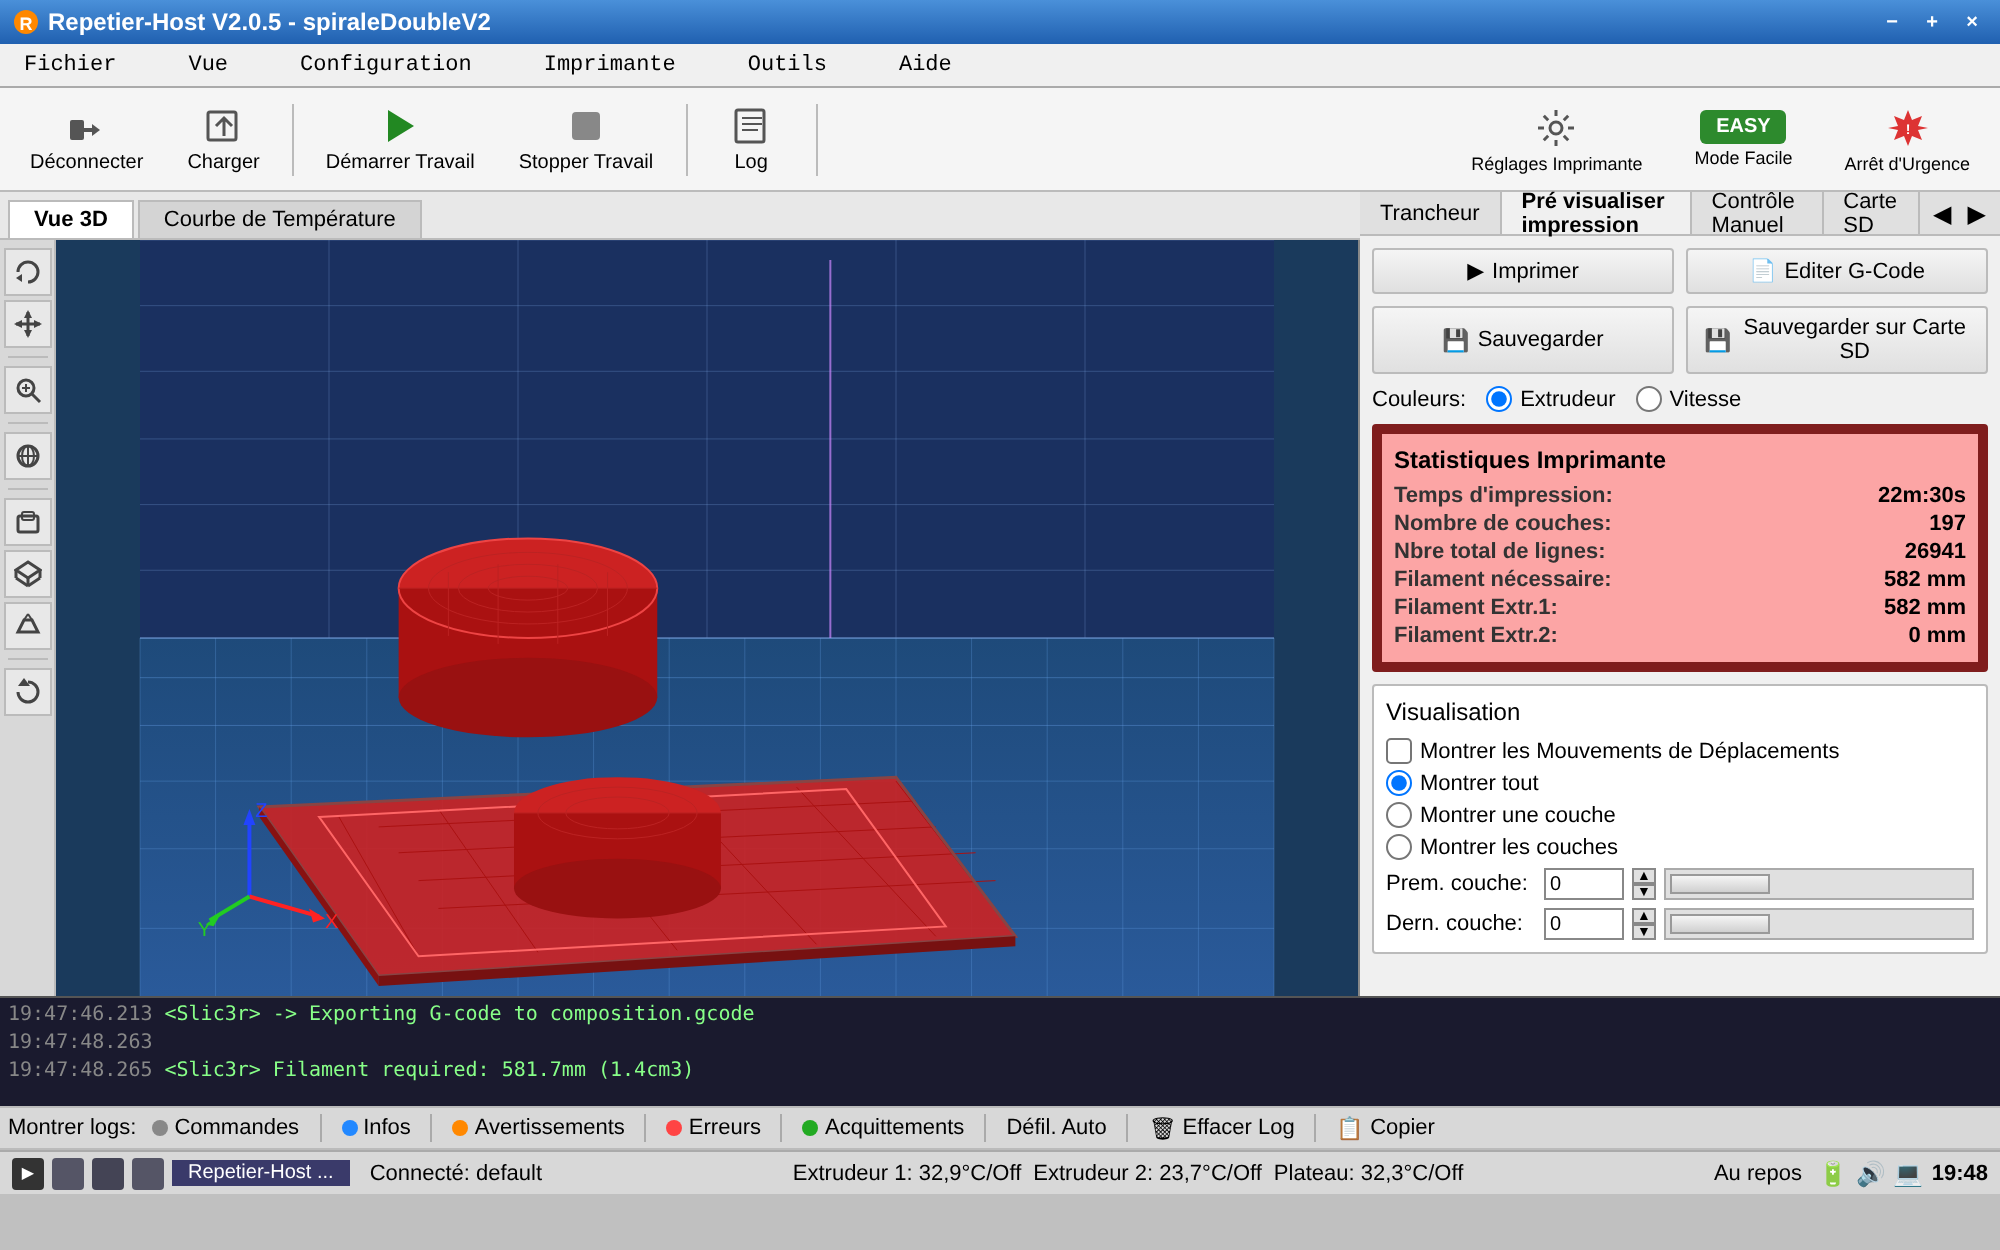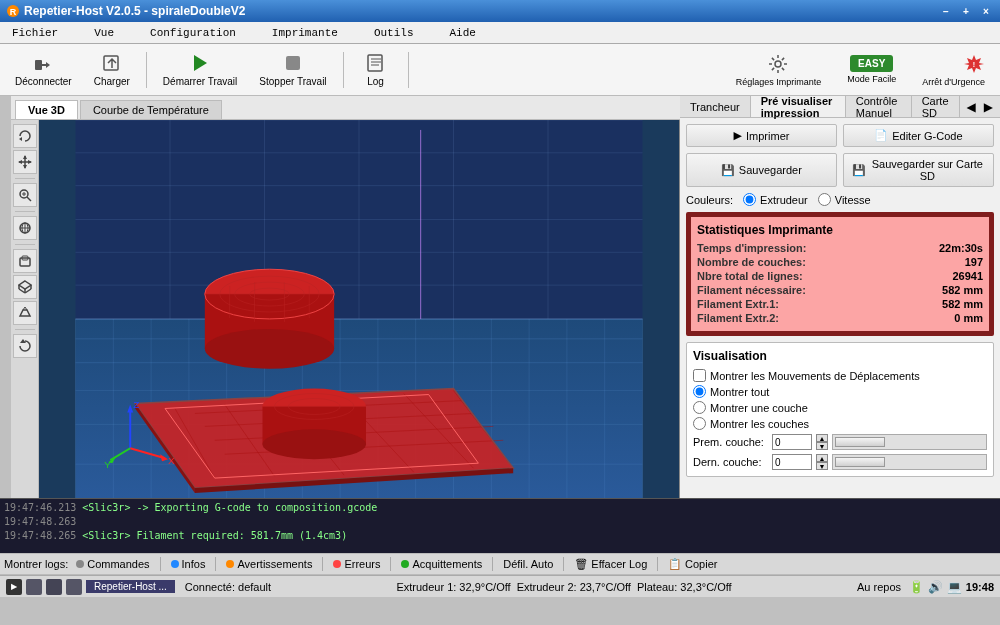--- a/index.html
+++ b/index.html
@@ -60,21 +60,21 @@
 
     
     .stats-box { border: 5px solid #7f1d1d; background: #fca5a5; padding: 6px; margin-bottom: 6px; border-radius: 2px; }
     .stats-title { font-weight: bold; font-size: 12px; margin-bottom: 4px; }
     .stat-row { display: flex; justify-content: space-between; padding: 1px 0; font-size: 11px; }
     .stat-label { color: #333; font-weight: bold; }
     .stat-value { color: #000; font-weight: bold; }
 
     
     .viz-box { border: 1px solid #bbb; background: white; padding: 6px; border-radius: 2px; }
-    .viz-title { font-weight: bold; font-size: 12px; margin-bottom: 6px; }
+    .viz-title { font-weight: normal; font-size: 12px; margin-bottom: 6px; }
     .viz-option { display: flex; align-items: center; gap: 4px; margin-bottom: 3px; font-size: 11px; }
     .viz-slider-row { display: flex; align-items: center; gap: 4px; margin-top: 4px; font-size: 11px; }
     .viz-slider { flex: 1; height: 14px; background: #ddd; border: 1px solid #bbb; position: relative; }
     .num-input { width: 40px; height: 16px; border: 1px solid #888; background: white; font-size: 10px; padding: 0 2px; }
     .spin-btn { width: 12px; height: 8px; border: 1px solid #888; background: #e0e0e0; cursor: pointer; font-size: 7px; display: flex; align-items: center; justify-content: center; }
 
     
     #log-area { height: 55px; background: #1a1a2e; border-top: 1px solid #555; overflow-y: auto; padding: 2px 4px; }
     .log-entry { font-size: 10px; font-family: monospace; color: #ccc; line-height: 1.4; display: flex; gap: 6px; }
     .log-time { color: #888; min-width: 70px; }
@@ -167,31 +167,31 @@
       <svg viewBox="0 0 22 22">
           <circle cx="11" cy="11" r="3" fill="none" stroke="#555" stroke-width="1.5"></circle>
           <path d="M11 2 L11 5 M11 17 L11 20 M2 11 L5 11 M17 11 L20 11 M4.9 4.9 L7.1 7.1 M14.9 14.9 L17.1 17.1 M4.9 17.1 L7.1 14.9 M14.9 7.1 L17.1 4.9" stroke="#555" stroke-width="1.5"></path>
         </svg>
       <span style="font-size:9px;text-align:center;">Réglages Imprimante</span>
     </div>
     <div class="toolbar-btn" style="min-width:60px;">
       <span class="btn-easy">EASY</span>
       <span style="font-size:9px;">Mode Facile</span>
     </div>
-    <div class="toolbar-btn" style="min-width:70px;align-items:flex-end;">
+    <div class="toolbar-btn" style="min-width:70px;">
       <svg viewBox="0 0 22 22">
           <path d="M11 2 L13 7 L18 5 L16 10 L21 11 L16 12 L18 17 L13 15 L11 20 L9 15 L4 17 L6 12 L1 11 L6 10 L4 5 L9 7 Z" fill="#dd3333"></path>
           <text x="11" y="14" text-anchor="middle" font-size="7" fill="white" font-weight="bold">!</text>
         </svg>
       <span style="font-size:9px;text-align:center;">Arrêt d'Urgence</span>
     </div>
   </div>
 </div>
 
-<div id="main" style="display:flex; height:402px;padding-left:11px;">
+<div id="main" style="display:flex; height:402px;">
 
   <div style="display:flex; flex-direction:column; flex:1; position:relative; overflow:hidden;">
 
     <div id="tabs-row">
       <div class="tab active">Vue 3D</div>
       <div class="tab">Courbe de Température</div>
     </div>
 
     <div style="display:flex; flex:1; overflow:hidden;">
 

